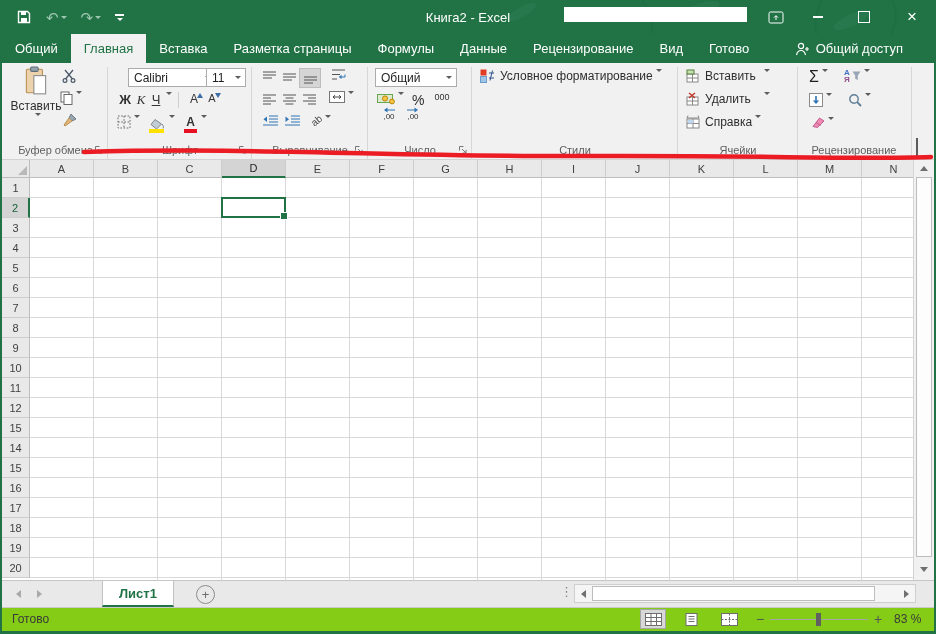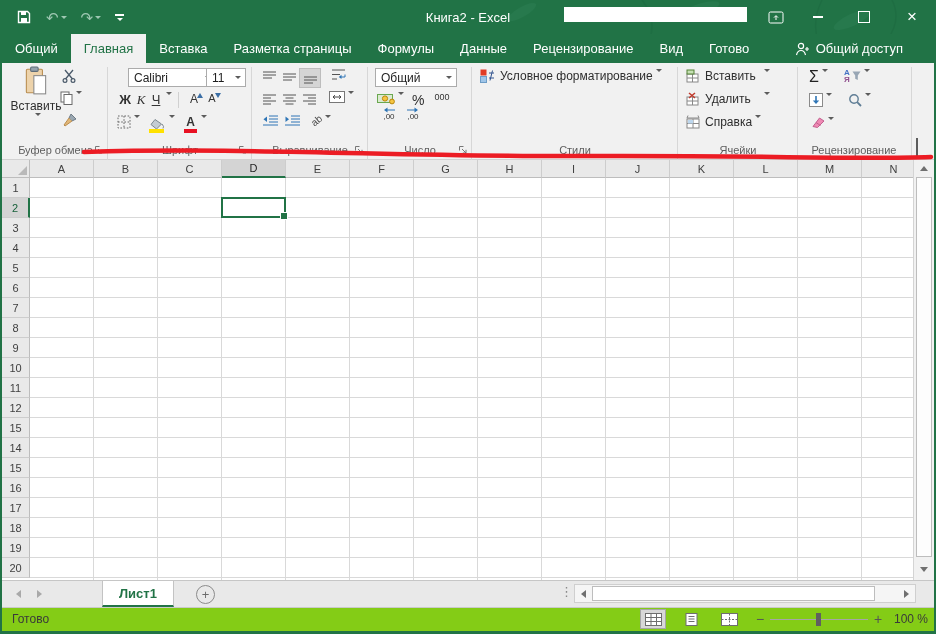--- a/index.html
+++ b/index.html
@@ -642,21 +642,21 @@
             <path d="M0.5 6.5 h16" stroke="#6e6e6e" stroke-dasharray="2 1.5"></path>
           </svg>
       </span>
     </div>
     <div class="zoomctl">
       <span class="zoom-minus">−</span>
       <span class="zoom-track">
           <span class="zoom-thumb"></span>
         </span>
       <span class="zoom-plus">+</span>
-      <span class="zoom-label">100 %</span>
+      <span class="zoom-label">83 %</span>
     </div>
   </div>
   <div class="bottomstrip"></div>
 
   <svg class="annot" viewBox="0 0 936 634">
     <path d="M 82 152 C 250 147, 400 157, 580 156 S 850 160, 929 157" fill="none" stroke="#ec1c24" stroke-width="4.5" stroke-linecap="round"></path>
   </svg>
 
 </div>
 

